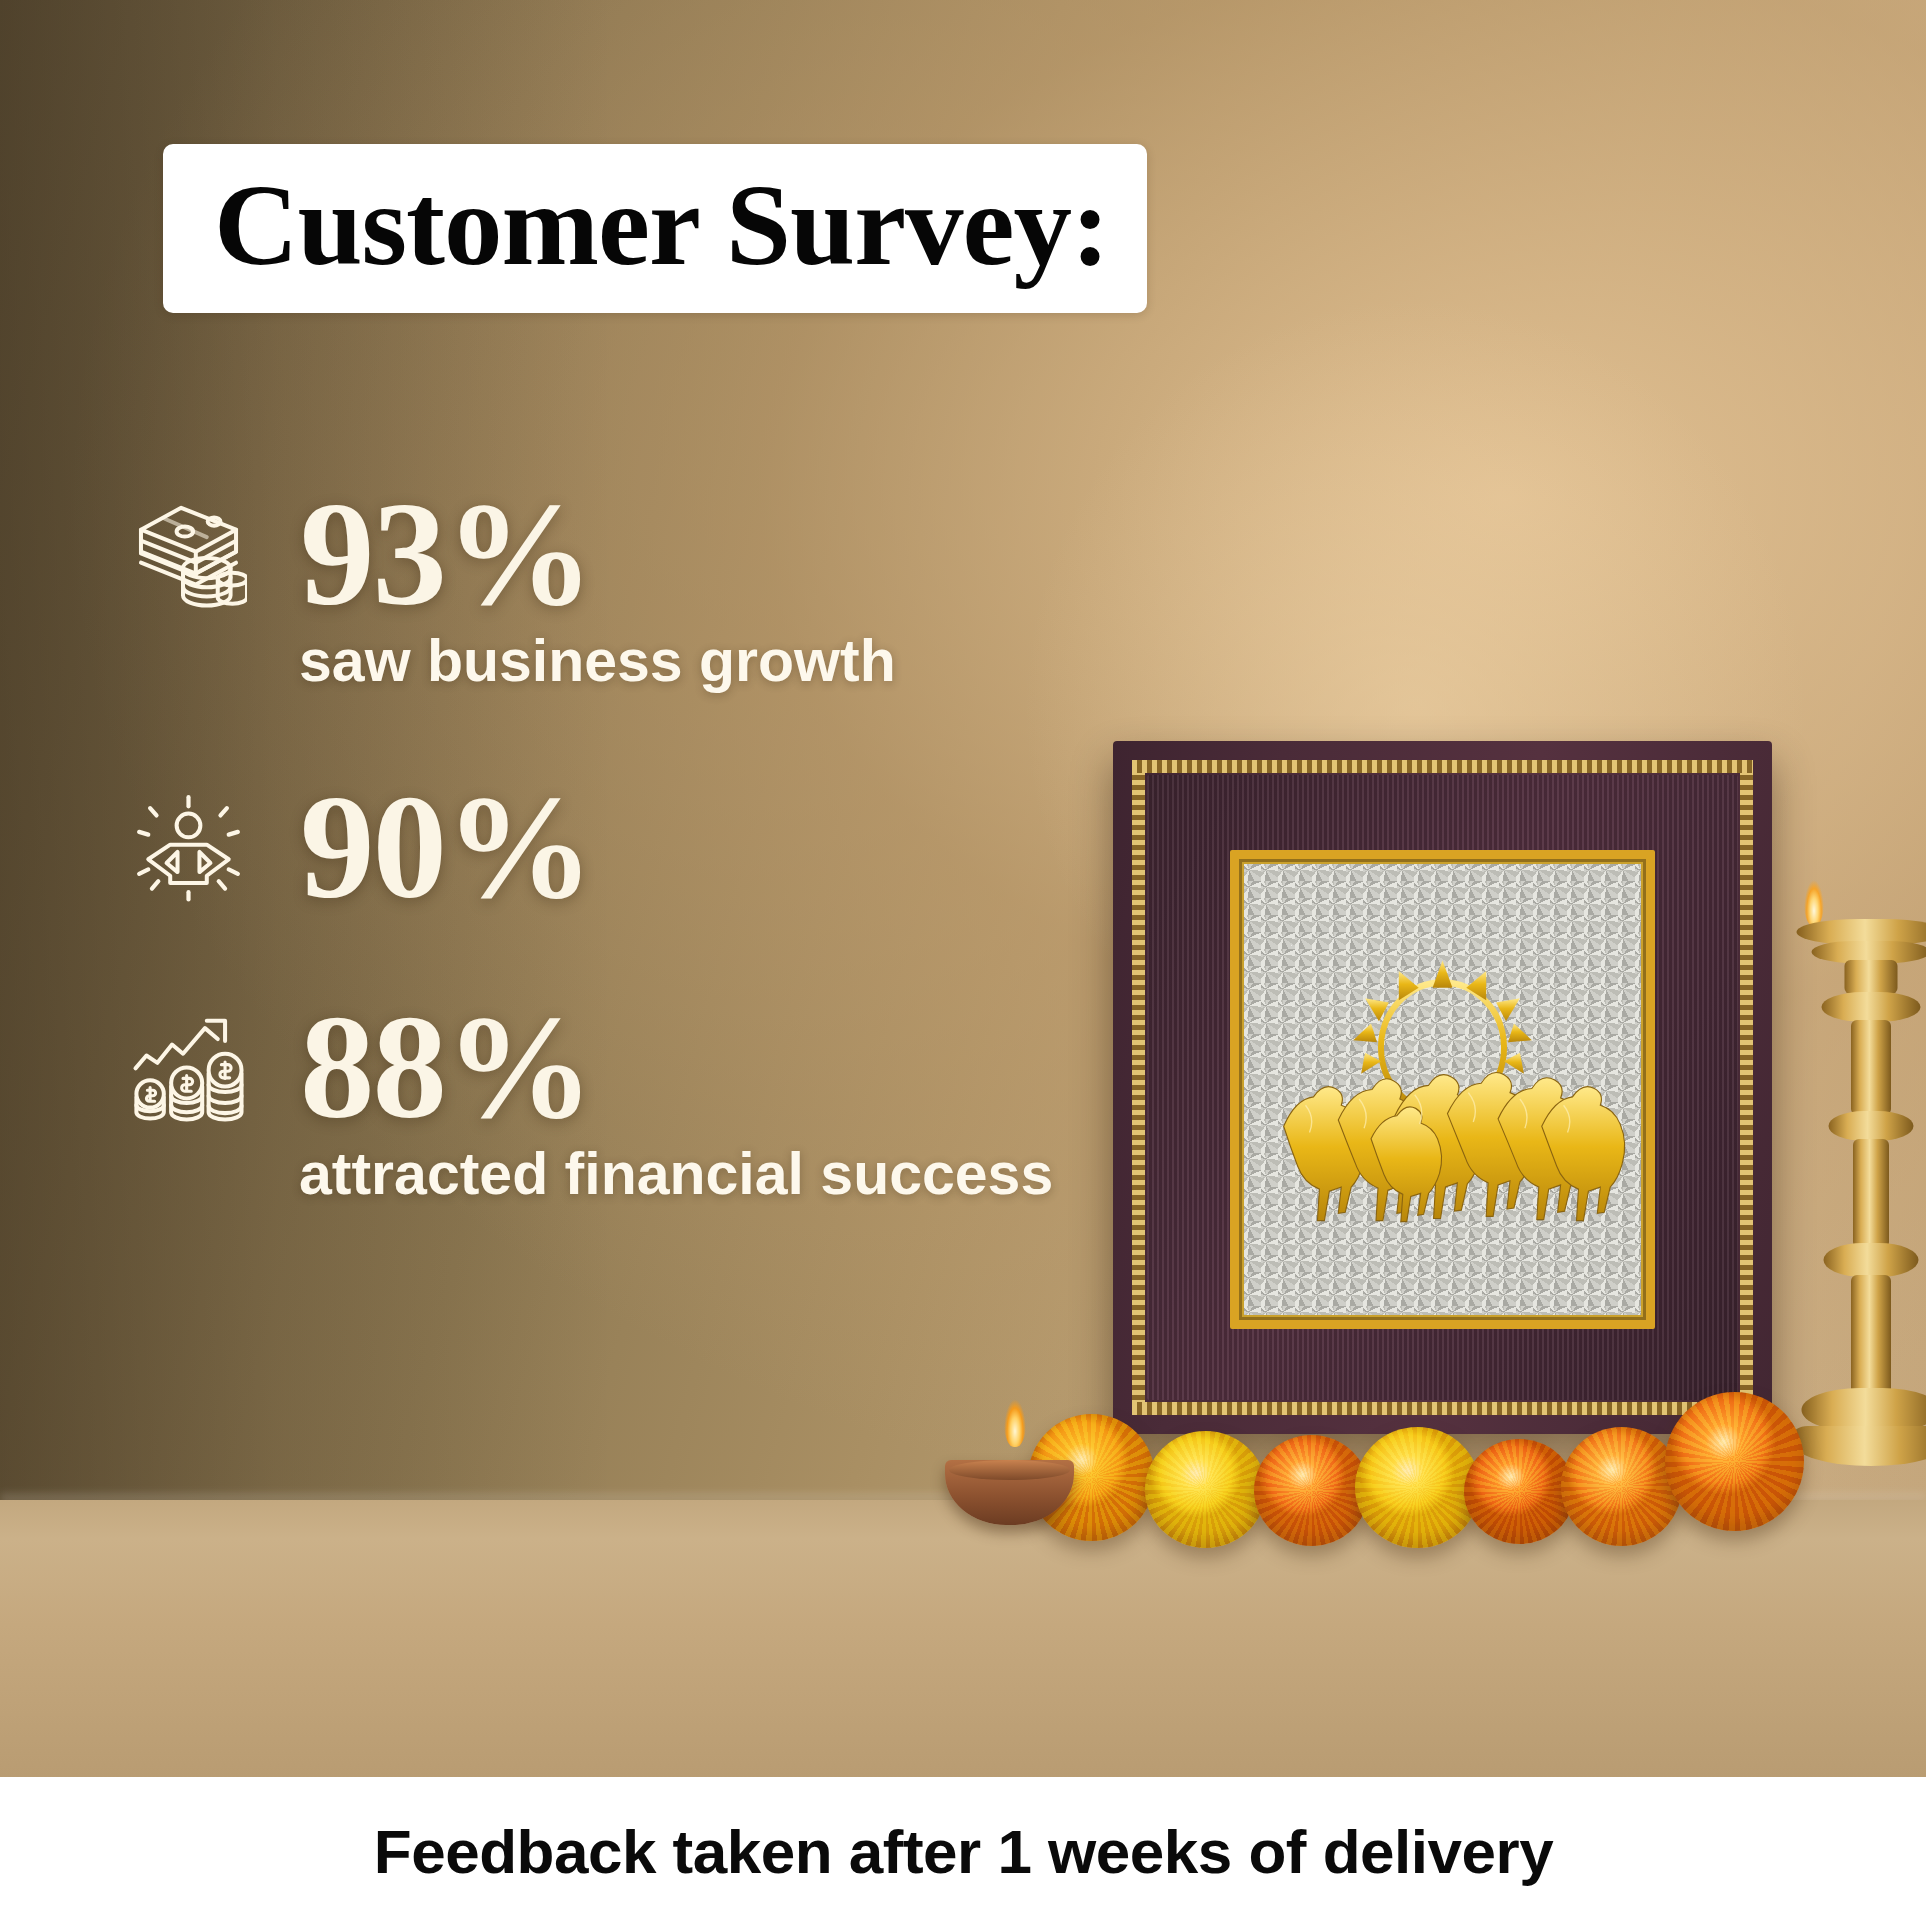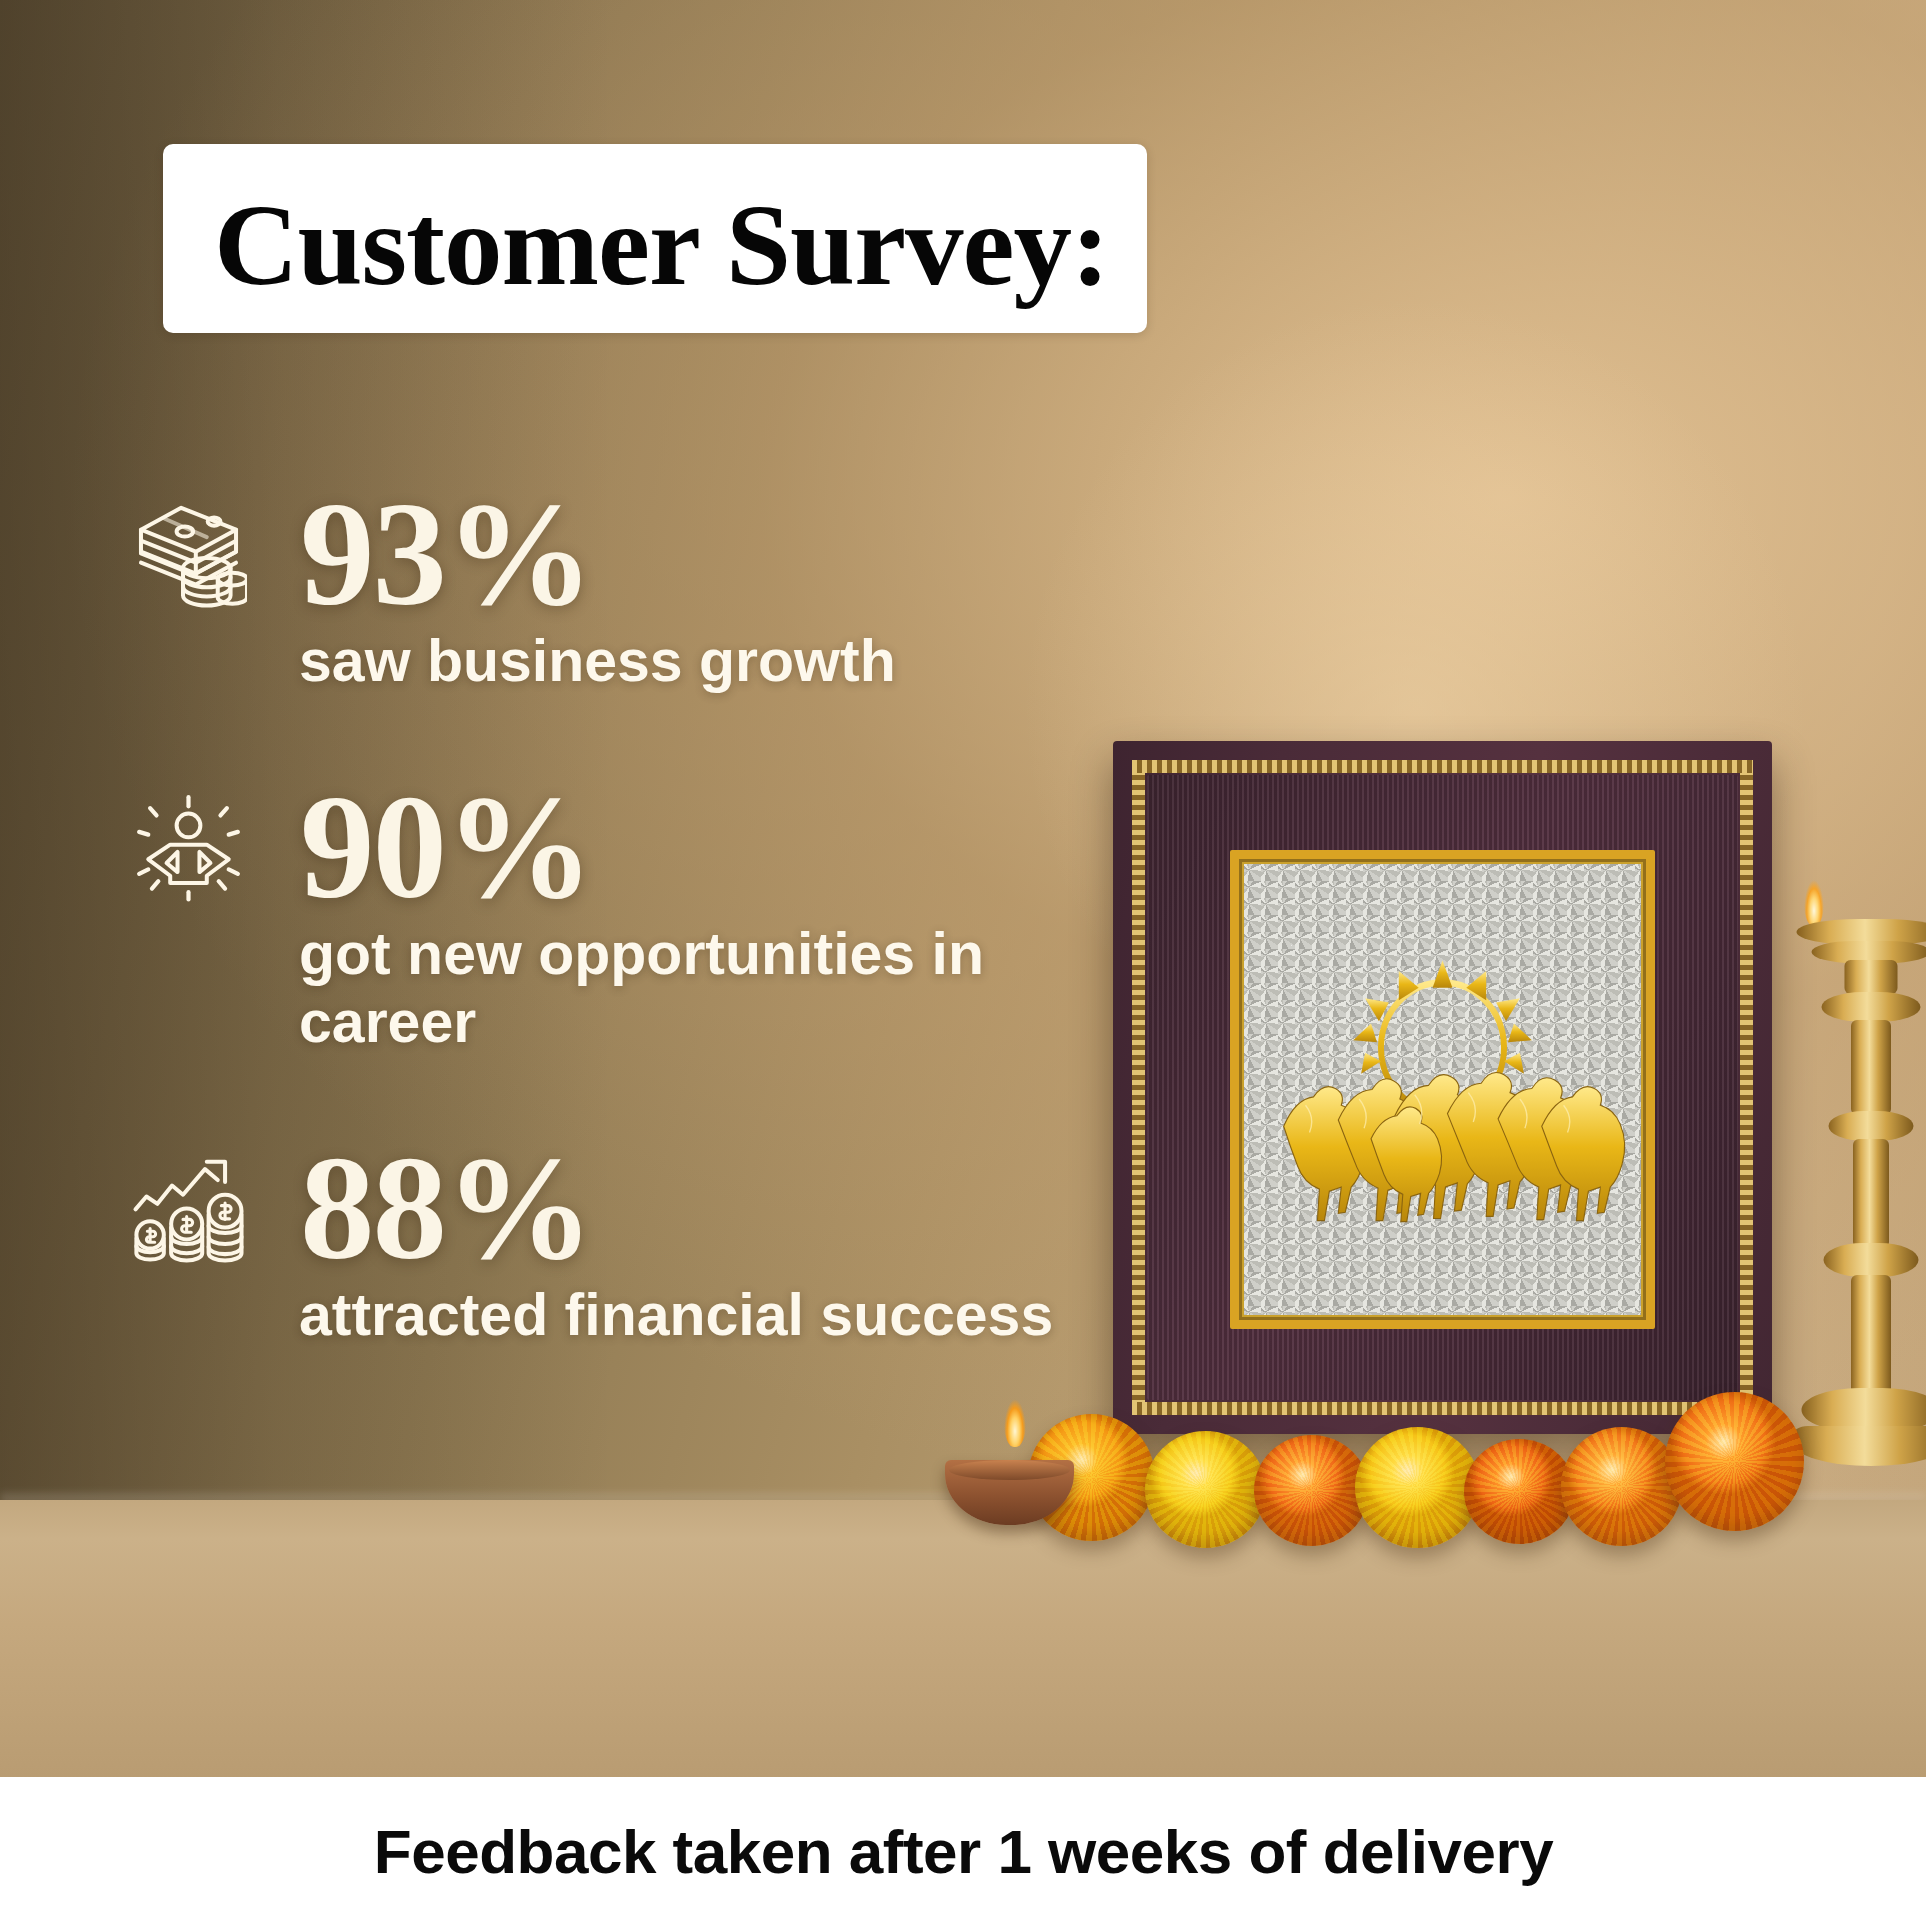--- a/index.html
+++ b/index.html
@@ -152,21 +152,20 @@
     box-shadow:0 2px 10px rgba(50,35,18,.18);
   }
   .title-text{
     font-family:"Liberation Serif", "DejaVu Serif", serif;
     font-weight:700;
     font-size:117px;
     line-height:1.0;
     letter-spacing:-1px;
     color:#060606;
     white-space:nowrap;
-    margin-top:20px;
   }
 
   
   .stats{position:absolute;left:119px;top:485px;width:990px;}
   .stat{position:relative;margin-bottom:83px;}
   .stat-row{display:flex;align-items:center;gap:42px;}
   .stat-icon{width:139px;height:119px;flex:0 0 139px;display:flex;align-items:center;justify-content:center;}
   .stat-icon svg{width:117px;height:111px;display:block;}
   .stat-num{
     font-family:"Liberation Serif", "DejaVu Serif", serif;
@@ -336,21 +335,20 @@
               <path d="M118 44 L108 47"></path>
               <path d="M10 90 L20 85"></path>
               <path d="M118 90 L108 85"></path>
               <path d="M24 106 L31 98"></path>
               <path d="M104 106 L97 98"></path>
             </g>
           </svg>
         </div>
         <div class="stat-num">90%</div>
       </div>
-      <div class="stat-label">got new opportunities in career</div>
     </div>
 
     <div class="stat">
       <div class="stat-row">
         <div class="stat-icon">
           <svg viewBox="0 0 128 120" fill="none" stroke="#fdf6e6" stroke-width="4.4" stroke-linejoin="round" stroke-linecap="round">
             <path d="M6 62 L18 48 L30 56 L46 36 L58 46 L82 18 L96 30"></path>
             <path d="M84 10 L104 10 L104 32"></path>
             <circle cx="22" cy="90" r="15"></circle>
             <path d="M22 83 v14 M19 86 h6 a3 3 0 0 1 0 6 h-4 a3 3 0 0 0 0 6 h6" stroke-width="3.4"></path>

